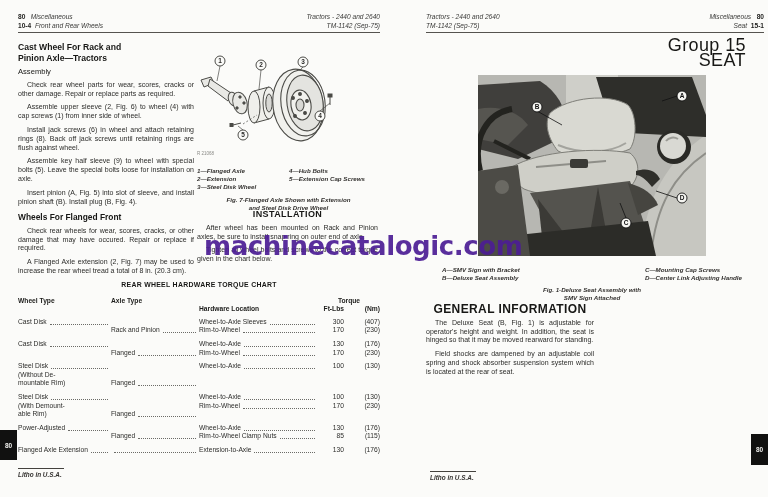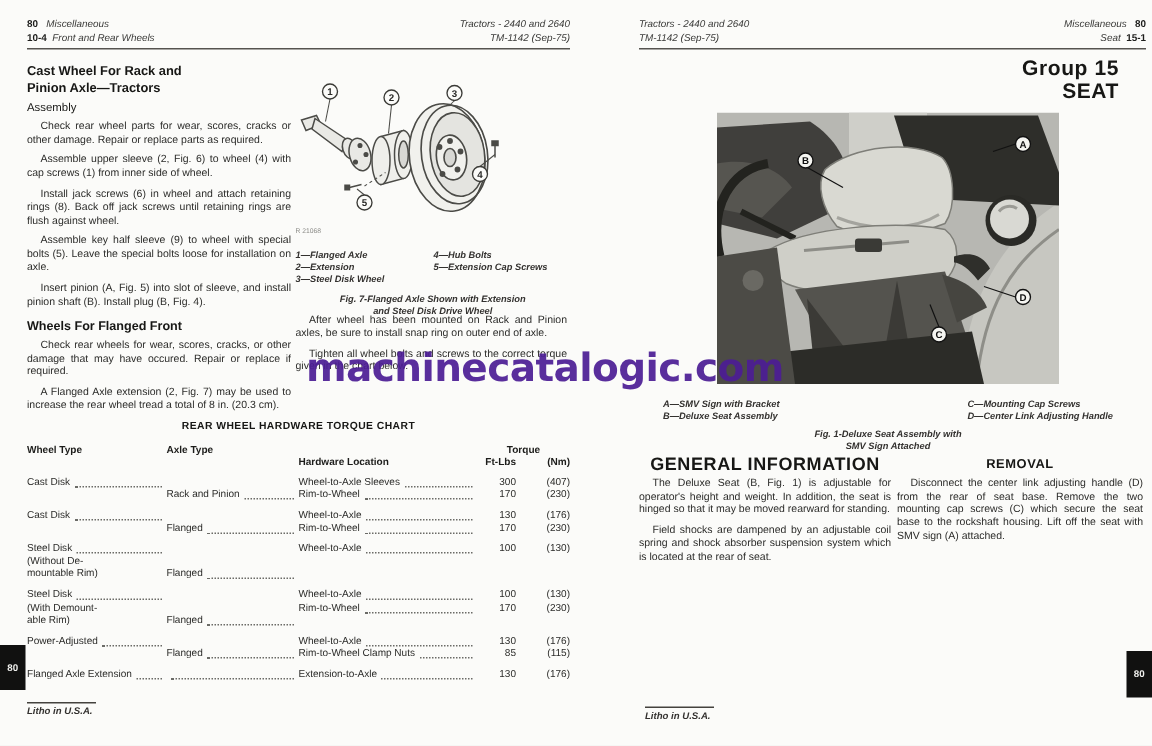--- a/index.html
+++ b/index.html
@@ -29,21 +29,21 @@
   .cw-entries{flex:1;min-width:0;}
   .cw-ft{width:26px;flex:none;text-align:right;}
   .cw-nm{width:36px;flex:none;text-align:right;}
   .tq-row{display:flex;margin-bottom:5px;}
   .dotrow{display:flex;align-items:flex-end;}
   .leader{flex:1;border-bottom:1px dotted #6b6b67;margin:0 3px 1.6px 3px;min-width:4px;}
   .nowrap{white-space:nowrap;}
   .torque-head{width:62px;flex:none;text-align:center;}
   .torque-sub{display:flex;}
   
-  .group-head{font-weight:bold;font-size:14px;line-height:15px;color:#171715;text-align:right;letter-spacing:.4px;}
+  .group-head{font-weight:normal;font-size:18px;line-height:15px;color:#171715;text-align:right;letter-spacing:.4px;}
   
   .litho{font-size:6.4px;font-style:italic;font-weight:bold;color:#33312f;border-top:1.2px solid #44423e;padding-top:2px;width:46px;}
   .tab80{background:#111110;color:#efefec;font-size:6.5px;font-weight:bold;display:flex;align-items:center;justify-content:center;}
   
   .watermark{font-weight:bold;font-size:26px;letter-spacing:-.4px;font-family:"DejaVu Sans",sans-serif;opacity:.92;white-space:nowrap;}
   
   svg{display:block;}
 </style>
 </head>
 <body>
@@ -166,20 +166,21 @@
           <div>5—Extension Cap Screws</div>
         </div>
       </div>
       <div class="caption" style="margin-top:5px;">
         <div>Fig. 7-Flanged Axle Shown with Extension</div>
         <div>and Steel Disk Drive Wheel</div>
       </div>
     </div>
 
     <div class="abs col" style="left:197px;top:210px;width:181px;">
+      <div class="h-center">INSTALLATION</div>
       <p>After wheel has been mounted on Rack and Pinion axles, be sure to install snap ring on outer end of axle.</p>
       <p>Tighten all wheel bolts and screws to the correct torque given in the chart below.</p>
     </div>
 
     <div class="abs tq" style="left:18px;top:281px;width:362px;">
       <div class="tq-title">REAR WHEEL HARDWARE TORQUE CHART</div>
       <div class="tq-headrow">
         <div class="cw-wheel">Wheel Type</div>
         <div class="cw-axle">Axle Type</div>
         <div class="cw-entries" style="display:flex;justify-content:space-between;align-items:flex-end;">
@@ -449,24 +450,20 @@
         <div>SMV Sign Attached</div>
       </div>
     </div>
 
     <div class="abs col" style="left:42px;top:305px;width:168px;">
       <div class="h-center" style="font-size:12px;">GENERAL INFORMATION</div>
       <p>The Deluxe Seat (B, Fig. 1) is adjustable for operator's height and weight. In addition, the seat is hinged so that it may be moved rearward for standing.</p>
       <p>Field shocks are dampened by an adjustable coil spring and shock absorber suspension system which is located at the rear of seat.</p>
     </div>
 
-    <div class="abs col" style="left:214px;top:305px;width:164px;">
-      <div class="h-center" style="font-size:8.6px;">REMOVAL</div>
-      <p>Disconnect the center link adjusting handle (D) from the rear of seat base. Remove the two mounting cap screws (C) which secure the seat base to the rockshaft housing. Lift off the seat with SMV sign (A) attached.</p>
-    </div>
 
     <div class="abs litho" style="left:46px;top:471px;">Litho in U.S.A.</div>
     <div class="abs tab80" style="right:0;top:434px;width:17px;height:31px;">80</div>
   </div>
 
   <div class="abs watermark" style="left: 204px; top: 231px; color: #4c1d95;">machinecatalogic.com</div>
 
 </div>
 
 </body></html>

